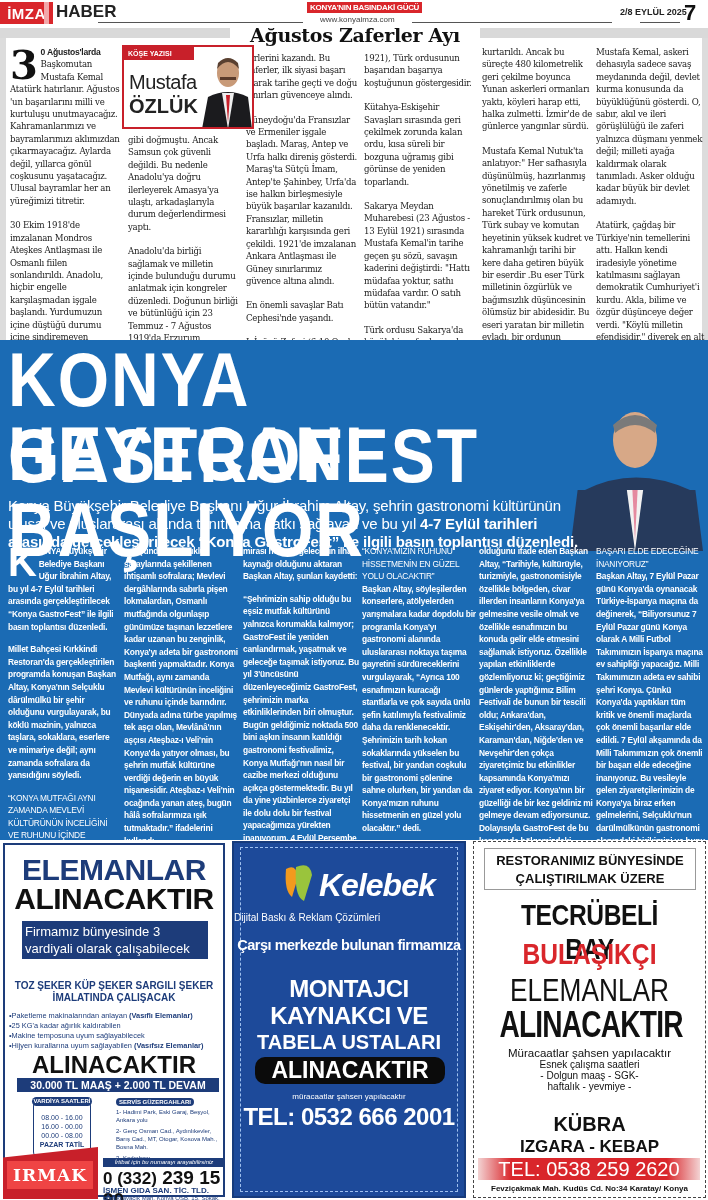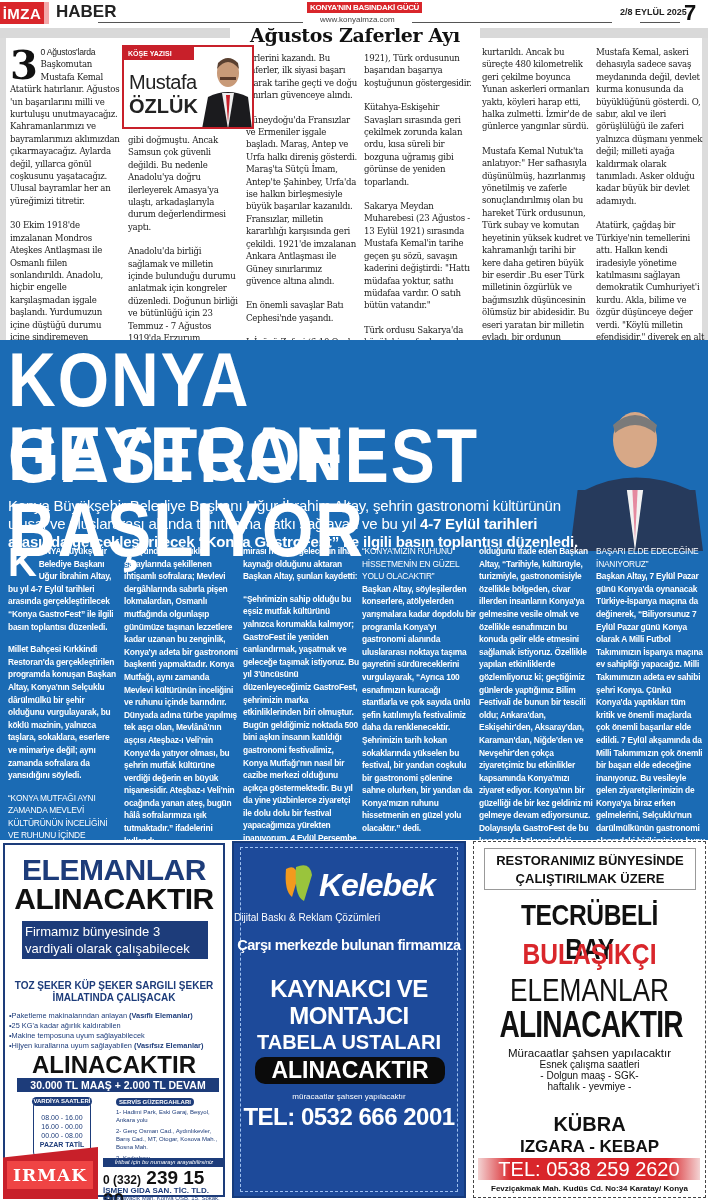--- a/index.html
+++ b/index.html
@@ -1,32 +1,32 @@
 <!DOCTYPE html>
 <html><head>
 <meta charset="utf-8">
 <style>
 *{box-sizing:border-box;margin:0;padding:0}
 body{width:708px;height:1200px;background:#fff;font-family:"DejaVu Serif",serif;position:relative;overflow:hidden;color:#111}
 .hdr{position:absolute;left:0;top:0;width:708px;height:28px;background:#fff}
-.logo{position:absolute;left:0;top:2px;width:44px;height:22px;background:#d9262b;color:#fff;font:bold 15px "Liberation Sans",sans-serif;display:flex;align-items:center;justify-content:center;letter-spacing:.5px}
+.logo{position:absolute;left:0;top:2px;width:53px;height:22px;background:#d9262b;color:#fff;font:bold 15px "Liberation Sans",sans-serif;display:flex;align-items:center;justify-content:center;letter-spacing:.5px}
 .logo-stripe{position:absolute;left:44px;top:2px;width:5px;height:22px;background:#f2a8aa}
 .section{position:absolute;left:56px;top:2px;font:bold 17px "Liberation Sans",sans-serif;color:#222}
 .hline{position:absolute;top:22px;height:1px;background:#555}
 .tagline{position:absolute;left:307px;top:2px;background:#d9262b;color:#fff;font:bold 8px "Liberation Sans",sans-serif;padding:1px 3px;letter-spacing:-.3px}
 .url{position:absolute;left:320px;top:15px;font:8px "Liberation Sans",sans-serif;color:#444}
 .date{position:absolute;left:620px;top:7px;font:bold 9px "Liberation Sans",sans-serif;color:#222}
 .pagenum{position:absolute;left:684px;top:0;font:bold 22px "Liberation Sans",sans-serif;color:#111}
 .greybar{position:absolute;left:0;top:28px;width:708px;height:10px;background:#d9d9d9}
 .headline1{position:absolute;left:230px;top:24px;width:250px;text-align:center;background:#fff;font:bold 19px "DejaVu Serif",serif;color:#111;letter-spacing:-.3px}
 .article1{position:absolute;left:0;top:38px;width:708px;height:440px;background:#fff;border-left:6px solid #dcdcdc;border-right:6px solid #dcdcdc}
 .col{position:absolute;font-size:8.6px;line-height:12.4px;color:#222;letter-spacing:-.25px}
 .col p{margin-bottom:12px}
 .dropcap{float:left;font:bold 40px "DejaVu Serif",serif;line-height:34px;margin:2px 3px 0 0;color:#111}
-.lead{font-family:"Liberation Sans",sans-serif;font-weight:normal}
+.lead{font-family:"Liberation Sans",sans-serif;font-weight:bold}
 .author{position:absolute;left:122px;top:45px;width:132px;height:84px;border:2px solid #c8202a;background:#fff;overflow:hidden}
 .author .tag{position:absolute;left:0;top:0;width:70px;height:13px;background:#c8202a;color:#fff;font:bold 7px "Liberation Sans",sans-serif;padding:3px 4px}
 .author .name1{position:absolute;left:5px;top:24px;font:20px "Liberation Sans Narrow","Liberation Sans",sans-serif;color:#222;letter-spacing:-.5px}
 .author .name2{position:absolute;left:5px;top:48px;font:bold 20px "Liberation Sans",sans-serif;color:#222}
 .portrait{position:absolute;right:0;top:6px;width:52px;height:76px}
 .divider{position:absolute;left:0;top:478px;width:708px;height:8px;background:#d9d9d9}
 .blue{position:absolute;left:0;top:486px;width:708px;height:354px;background:#1b6bb4}
 .blue-top{position:absolute;left:0;top:340px;width:708px;height:150px;background:#1b6bb4}
 .bigtitle{position:absolute;left:8px;font:bold 66px "Liberation Sans",sans-serif;color:#fff;letter-spacing:2px;transform:scaleY(1.15);transform-origin:top left;line-height:66px}
 .subhead{position:absolute;left:8px;top:497px;width:580px;font:15px "Liberation Sans",sans-serif;color:#fff;line-height:18px;letter-spacing:-.2px}
@@ -48,21 +48,21 @@
 .ad1 .t5{position:absolute;left:0;top:206px;width:100%;text-align:center;font:bold 24px "Liberation Sans",sans-serif;color:#111}
 .ad1 .salary{position:absolute;left:12px;top:233px;width:202px;height:14px;background:#1d3c7a;color:#fff;font:bold 10.5px "Liberation Sans",sans-serif;text-align:center;line-height:14px}
 .ad1 .shift{position:absolute;left:28px;top:255px;width:58px;height:58px;border:1px solid #1d3c7a;border-radius:6px;font:7px "Liberation Sans",sans-serif;color:#1d3c7a;text-align:center;line-height:9px;padding-top:12px}
 .ad1 .shift .h{position:absolute;left:-2px;top:-4px;width:60px;background:#1d3c7a;color:#fff;border-radius:6px;font-size:6px;font-weight:bold}
 .ad1 .svc{position:absolute;left:111px;top:253px;width:110px;font:6px "Liberation Sans",sans-serif;color:#1d3c7a;line-height:8px}
 .ad1 .svc .h{background:#1d3c7a;color:#fff;font-weight:bold;border-radius:5px;padding:0 3px;display:inline-block;margin-bottom:2px}
 .irmak{position:absolute;left:-2px;top:302px;width:95px;height:52px;background:#c8202a;clip-path:polygon(0 20%,100% 0,100% 100%,0 100%)}
 .irmak .box{position:absolute;left:4px;top:14px;width:86px;height:28px;background:#ef4444;color:#fff;font:bold 17px "DejaVu Serif",serif;text-align:center;line-height:28px;letter-spacing:1px}
 .ad1 .call{position:absolute;left:98px;top:313px;width:122px;height:9px;background:#1d3c7a;color:#fff;font:italic 6px "Liberation Sans",sans-serif;text-align:center;line-height:9px}
 .ad1 .phone{position:absolute;left:98px;top:322px;font:bold 19px "Liberation Sans",sans-serif;color:#111}
-.ad1 .phone small{font-size:12px}
+.ad1 .phone small{font-size:17px}
 .ad1 .firm{position:absolute;left:98px;top:341px;font:bold 8px "Liberation Sans",sans-serif;color:#1d3c7a}
 .ad1 .addr{position:absolute;left:98px;top:350px;font:6px "Liberation Sans",sans-serif;color:#1d3c7a;line-height:7px}
 .ad2{position:absolute;left:232px;top:841px;width:234px;height:357px;background:#1d4a9a;border:2px solid #163b7c}
 .ad2 .dash{position:absolute;left:6px;top:4px;right:6px;bottom:4px;border:1px dashed #9ec0ee}
 .kel-logo{position:absolute;left:50px;top:20px;width:32px;height:40px}
 .ad2 .brand{position:absolute;left:85px;top:24px;font:italic bold 32px "Liberation Sans",sans-serif;color:#fff;letter-spacing:-1px}
 .ad2 .sub{position:absolute;left:0;top:69px;width:100%;font:10px "Liberation Sans",sans-serif;color:#fff}
 .ad2 .l1{position:absolute;left:0;top:94px;width:100%;text-align:center;font:bold 14.5px "Liberation Sans",sans-serif;color:#fff;letter-spacing:-.5px;line-height:16px}
 .ad2 .l2{position:absolute;left:0;top:132px;width:100%;text-align:center;font:bold 24px "Liberation Sans",sans-serif;color:#fff;line-height:27px;letter-spacing:-.5px}
 .ad2 .l3{position:absolute;left:0;top:188px;width:100%;text-align:center;font:bold 20px "Liberation Sans",sans-serif;color:#fff}
@@ -255,22 +255,22 @@
 <div class="ad2">
   <div class="dash"></div>
   <svg class="kel-logo" viewBox="0 0 32 40">
     <path d="M2 6 Q12 0 14 14 L8 34 Q0 28 2 6Z" fill="#f29a1e"></path>
     <path d="M12 4 Q26 -2 28 12 L20 38 Q10 34 12 4Z" fill="#9ac43c"></path>
   </svg>
   <div class="brand">Kelebek</div>
   <div class="sub">Dijital Baskı &amp; Reklam Çözümleri</div>
   <div class="l1">Çarşı merkezde bulunan firmamıza</div>
   <div class="l2">
+      <div>MONTAJCI</div>
       <div>KAYNAKCI VE</div>
-      <div>MONTAJCI</div>
     </div>
   <div class="l3">TABELA USTALARI</div>
   <div class="pill">ALINACAKTIR</div>
   <div class="l4">müracaatlar şahsen yapılacaktır</div>
   <div class="tel">TEL: 0532 666 2001</div>
 </div>
 
 <div class="ad3">
   <div class="box">RESTORANIMIZ BÜNYESİNDE ÇALIŞTIRILMAK ÜZERE</div>
   <div class="c1">TECRÜBELİ BAY</div>

